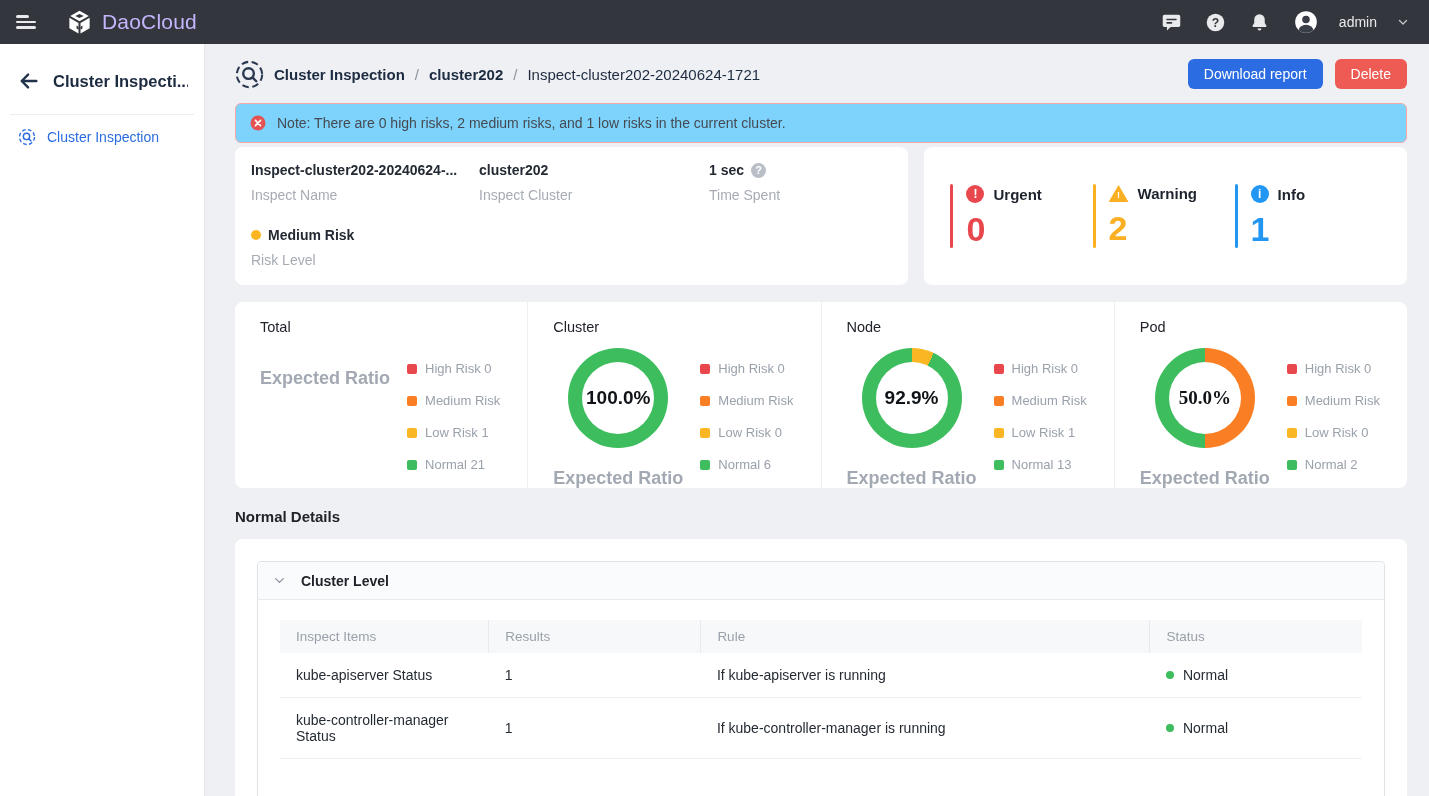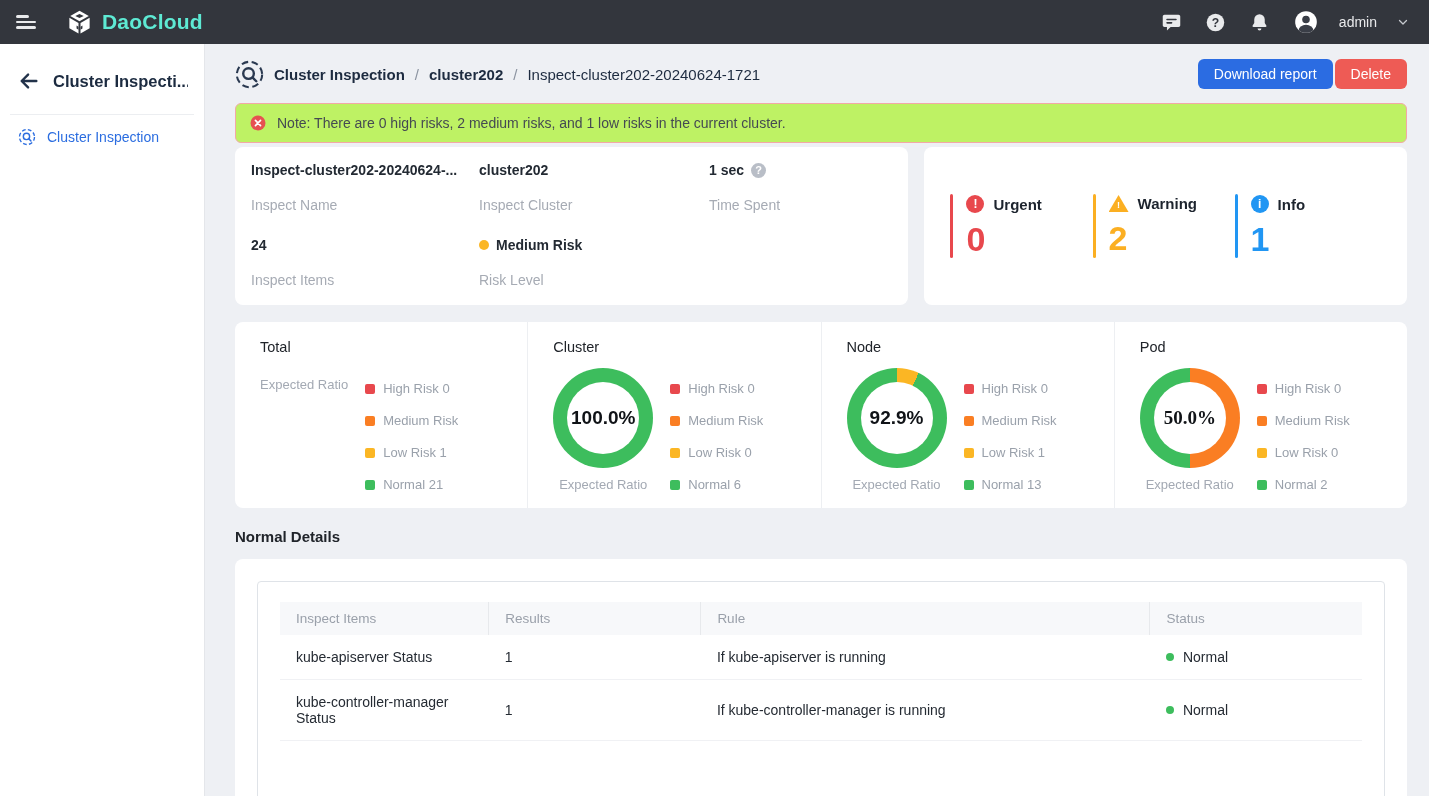--- a/index.html
+++ b/index.html
@@ -7,21 +7,21 @@
   body { font-family:"Liberation Sans", sans-serif; background:#eef0f4; color:#20242a; }
 
   
   .topbar { height:44px; background:#33363d; display:flex; align-items:center; padding:0 20px 0 16px; }
   .hamburger { width:24px; height:18px; display:flex; flex-direction:column; justify-content:center; gap:3px; background:none; border:none; cursor:pointer; margin-right:26px; }
   .hamburger i { display:block; height:2.5px; background:#e9eaec; border-radius:2px; }
   .hamburger i:nth-child(1){ width:13px; }
   .hamburger i:nth-child(2){ width:20px; }
   .hamburger i:nth-child(3){ width:20px; }
   .brand { display:flex; align-items:center; gap:9px; cursor:pointer; }
-  .brand-text { color:#5eead4; font-size:21px; font-weight:bold; letter-spacing:.2px; }
+  .brand-text { color:#c4b5fd; font-size:21px; font-weight:normal; letter-spacing:.2px; }
   .topbar-spacer { flex:1; }
   .topbar-right { display:flex; align-items:center; gap:10px; }
   .tb-icon-btn { width:34px; height:34px; display:flex; align-items:center; justify-content:center; background:none; border:none; cursor:pointer; }
   .user-menu { display:flex; align-items:center; gap:20px; cursor:pointer; margin-left:6px; }
   .user-name { color:#e9eaec; font-size:14px; }
 
   
   .layout { display:flex; height:752px; }
   .sidebar { width:205px; background:#fff; border-right:1px solid #e4e6ea; flex:none; }
   .side-head { display:flex; align-items:center; gap:13px; padding:26px 16px 22px 18px; }
@@ -31,34 +31,34 @@
   .side-item { display:flex; align-items:center; gap:11px; padding:13px 18px; color:#2b6de0; font-size:14px; cursor:pointer; }
 
   .main { flex:1; padding:0 22px 0 30px; overflow:hidden; }
 
   
   .page-header { display:flex; align-items:center; justify-content:space-between; margin:15px 0 4px; }
   .breadcrumb { display:flex; align-items:center; gap:10px; font-size:15px; }
   .crumb { color:#1d2b40; }
   .crumb.bold { font-weight:bold; }
   .crumb-sep { color:#8b93a0; }
-  .header-buttons { display:flex; gap:2px; }
+  .header-buttons { display:flex; gap:12px; }
   .btn { border:none; border-radius:6px; color:#fff; font-size:14px; font-family:inherit; padding:7px 16px; cursor:pointer; }
 
   
-  .alert { display:flex; align-items:center; gap:10px; background:#bef264; border:1px solid #f2a9a6; border-radius:6px; padding:10px 13px; margin:14px 0 4px; font-size:14px; color:#454a52; }
+  .alert { display:flex; align-items:center; gap:10px; background:#7dd3fc; border:1px solid #f2a9a6; border-radius:6px; padding:10px 13px; margin:14px 0 4px; font-size:14px; color:#454a52; }
 
   
   .section-title { font-size:15px; font-weight:bold; color:#20242a; margin:20px 0 12px; }
 
   
   .overview-row { display:flex; gap:16px; }
   .ov-card { flex:1.49; background:#fff; border-radius:8px; padding:15px 16px 17px; display:grid; grid-template-columns:228px 230px 1fr; row-gap:24px; }
   .field-value { font-size:14px; font-weight:bold; color:#232a33; display:flex; align-items:center; gap:7px; white-space:nowrap; overflow:hidden; }
-  .field-label { font-size:14px; color:#a6abb4; margin-top:19px; }
+  .field-label { font-size:14px; color:#a6abb4; margin-top:9px; }
   .dot { width:10px; height:10px; border-radius:50%; display:inline-block; flex:none; }
   .help-badge { width:15px; height:15px; border-radius:50%; background:#b9bec7; color:#fff; font-size:11px; font-weight:bold; display:inline-flex; align-items:center; justify-content:center; cursor:pointer; flex:none; }
 
   .stat-card { flex:1; background:#fff; border-radius:8px; display:flex; align-items:center; padding:0 26px; }
   .stat { display:flex; gap:13px; width:33%; }
   .stat-bar { width:3px; height:64px; border-radius:2px; flex:none; }
   .stat-content { display:flex; flex-direction:column; gap:9px; padding-top:1px; }
   .stat-head { display:flex; align-items:center; gap:9px; font-weight:bold; font-size:15px; color:#1d242e; }
   .stat-num { font-size:34px; font-weight:bold; line-height:1; }
   .ic-circle { width:18px; height:18px; border-radius:50%; color:#fff; font-size:12px; font-weight:bold; display:inline-flex; align-items:center; justify-content:center; flex:none; }
@@ -67,21 +67,21 @@
 
   
   .charts-card { background:#fff; border-radius:8px; display:flex; margin-top:17px; height:186px; }
   .chart-col { flex:1; padding:17px 18px 12px 25px; min-width:0; }
   .chart-col + .chart-col { border-left:1px solid #edeff2; }
   .chart-title { font-size:14.5px; font-weight:normal; color:#20242a; margin-bottom:13px; }
   .chart-body { display:flex; gap:17px; }
   .donut-wrap { display:flex; flex-direction:column; align-items:center; flex:none; }
   .donut { width:100px; height:100px; border-radius:50%; position:relative; }
   .donut-center { position:absolute; inset:14px; background:#fff; border-radius:50%; display:flex; align-items:center; justify-content:center; font-size:19px; font-weight:bold; color:#101317; }
-  .donut-footer { margin-top:9px; color:#a3a9b3; font-size:13px; }
+  .donut-footer { margin-top:20px; color:#a3a9b3; font-size:18px;font-weight:bold; }
   .legend { display:flex; flex-direction:column; gap:17px; padding-top:13px; min-width:0; overflow:hidden; }
   .legend-item { display:flex; align-items:center; gap:8px; color:#9aa1ab; font-size:13px; white-space:nowrap; overflow:hidden; max-width:93px; }
   .sq { width:10px; height:10px; border-radius:2px; flex:none; }
 
   
   .details-card { background:#fff; border-radius:8px; margin-top:14px; padding:22px; height:400px; }
   .panel { border:1px solid #dfe3e8; border-radius:4px; height:100%; }
   .panel-head { display:flex; align-items:center; gap:15px; padding:0 15px; height:38px; background:#fafbfc; border-bottom:1px solid #e7eaee; font-weight:bold; font-size:14px; color:#20242a; cursor:pointer; border-radius:4px 4px 0 0; }
   .panel-body { padding:20px 22px; }
   table { width:100%; border-collapse:collapse; font-size:14px; table-layout:fixed; }
@@ -218,24 +218,20 @@
           <div class="field-label">Inspect Cluster</div>
         </div>
         <div>
           <div class="field-value">
             <span>1 sec</span>
             <span class="help-badge">?</span>
           </div>
           <div class="field-label">Time Spent</div>
         </div>
         <div>
-          <div class="field-value">24</div>
-          <div class="field-label">Inspect Items</div>
-        </div>
-        <div>
           <div class="field-value">
             <span class="dot" style="background: rgb(251, 182, 36);"></span>
             <span>Medium Risk</span>
           </div>
           <div class="field-label">Risk Level</div>
         </div>
         <div></div>
       </div>
 
       <div class="stat-card">
@@ -397,20 +393,26 @@
               </div>
           </div>
         </div>
       </div>
     </div>
 
     <div class="section-title">Normal Details</div>
 
     <div class="details-card">
       <div class="panel">
+        <div class="panel-head">
+          <svg width="13" height="13" viewBox="0 0 24 24">
+            <path d="M5 8.5l7 7 7-7" fill="none" stroke="#8b93a0" stroke-width="2.4" stroke-linecap="round" stroke-linejoin="round"></path>
+          </svg>
+          <span>Cluster Level</span>
+        </div>
         <div class="panel-body">
           <table>
             <colgroup>
               <col style="width:19.3%">
                 <col style="width:19.6%">
                 <col style="width:41.5%">
                 <col style="width:19.6%">
             </colgroup>
             <thead>
               <tr>

